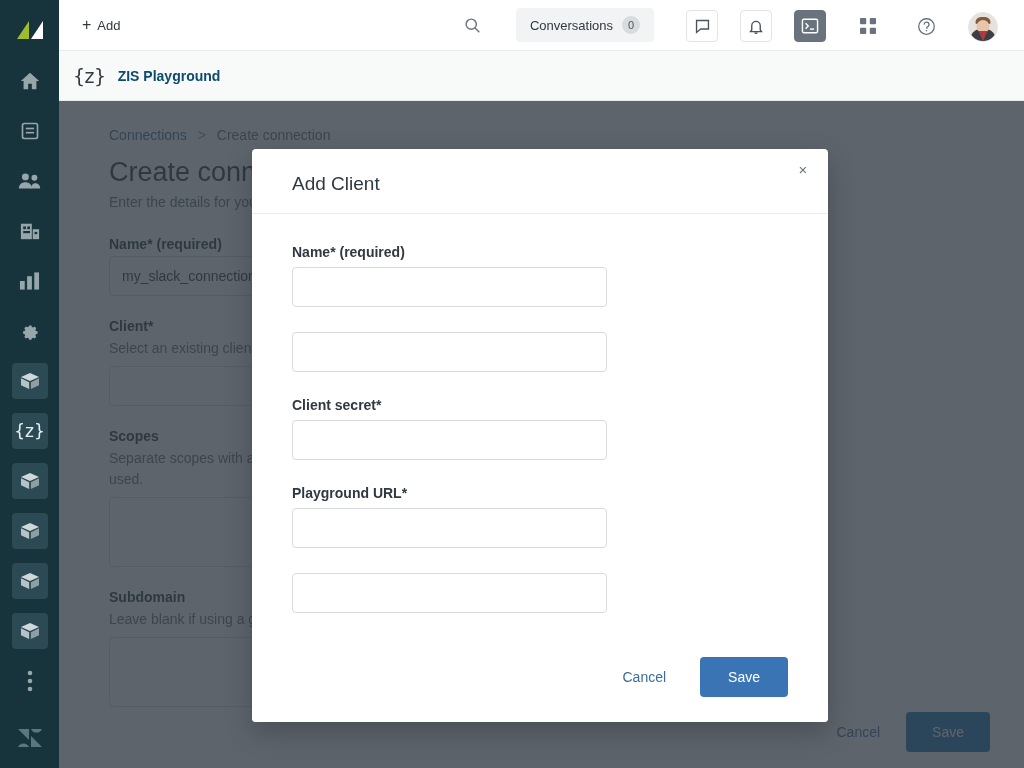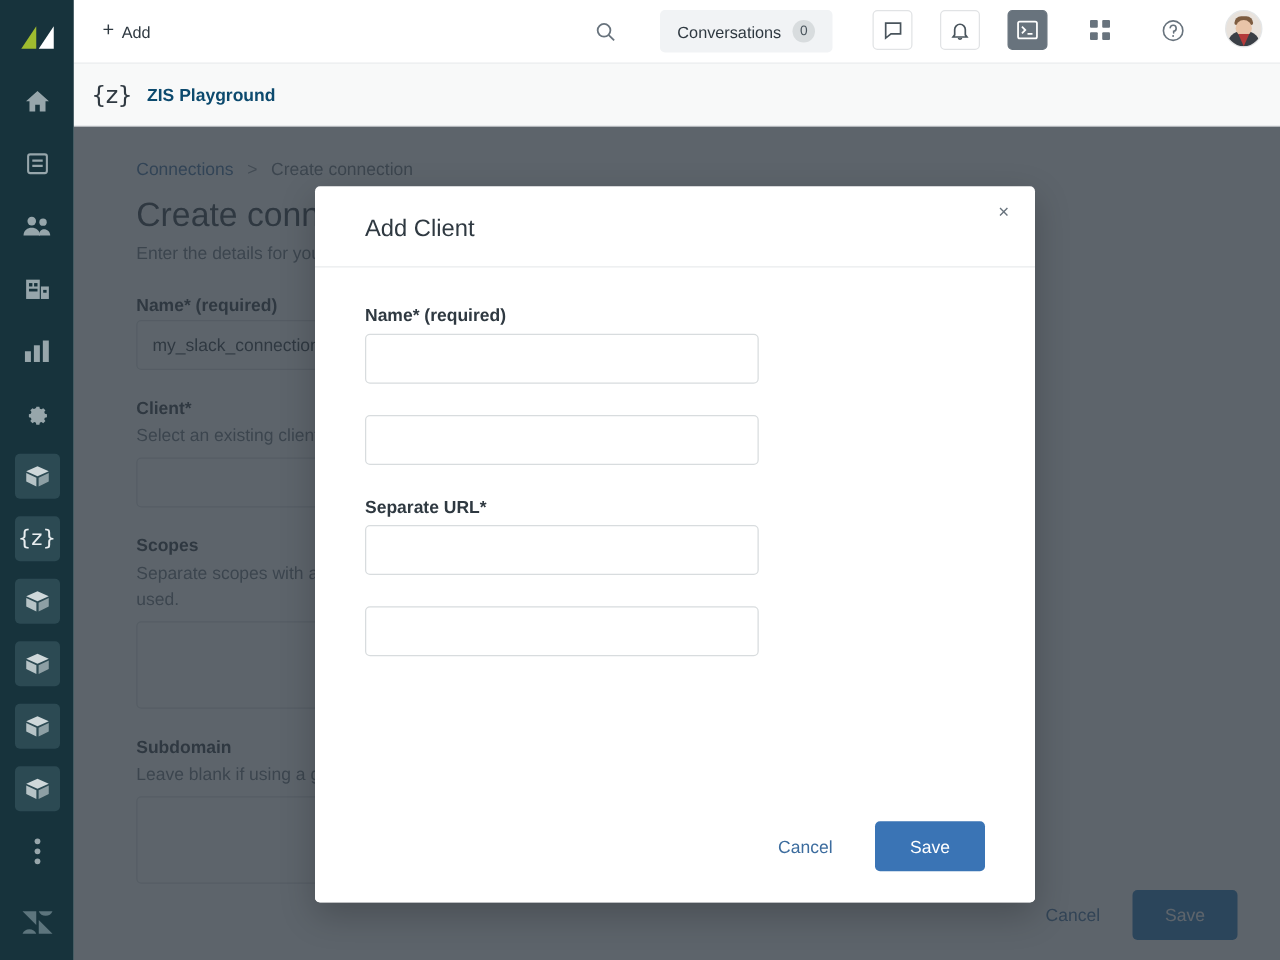--- a/index.html
+++ b/index.html
@@ -40,21 +40,21 @@
     display: flex; align-items: center;
     z-index: 30;
   }
   .add-btn {
     display: flex; align-items: center; gap: 6px;
     margin-left: 14px; padding: 5px 9px;
     font-size: 13px; color: #2f3941; cursor: pointer;
     border-radius: 4px;
   }
   .add-plus { font-size: 16px; line-height: 1; color: #2f3941; font-weight: 400; }
-  .top-right { margin-left: auto; display: flex; align-items: flex-start; gap: 16px; padding-right: 14px; }
+  .top-right { margin-left: auto; display: flex; align-items: flex-end; gap: 16px; padding-right: 26px; }
   .search-ico { width: 34px; height: 34px; display: flex; align-items: center; justify-content: center; cursor: pointer; }
   .convo-pill {
     display: flex; align-items: center; gap: 9px;
     background: #f1f3f5; border-radius: 4px;
     height: 34px; padding: 0 14px; margin-left: 10px; margin-right: 10px;
     font-size: 13px; color: #2f3941; cursor: pointer;
   }
   .convo-count {
     background: #d8dcde; color: #49545c; border-radius: 9px;
     min-width: 18px; height: 18px; padding: 0 5px;
@@ -409,21 +409,25 @@
 
     <div class="modal-body">
       <div>
         <div class="m-label">Name* (required)</div>
         <input class="m-input" type="text" value="" style="">
       </div>
       <div>
         <input class="m-input" type="text" value="" style="">
       </div>
       <div>
-        <div class="m-label">Separate URL*</div>
+        <div class="m-label">Client secret*</div>
+        <input class="m-input" type="text" value="" style="">
+      </div>
+      <div>
+        <div class="m-label">Playground URL*</div>
         <input class="m-input" type="text" value="" style="">
       </div>
       <div>
         <input class="m-input" type="text" value="" style="">
       </div>
     </div>
 
     <div class="modal-footer">
       <button class="m-cancel">Cancel</button>
       <button class="m-save">Save</button>

